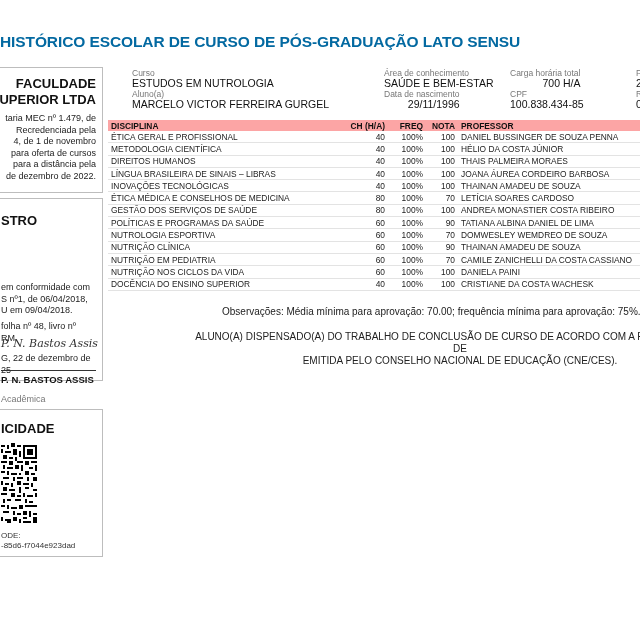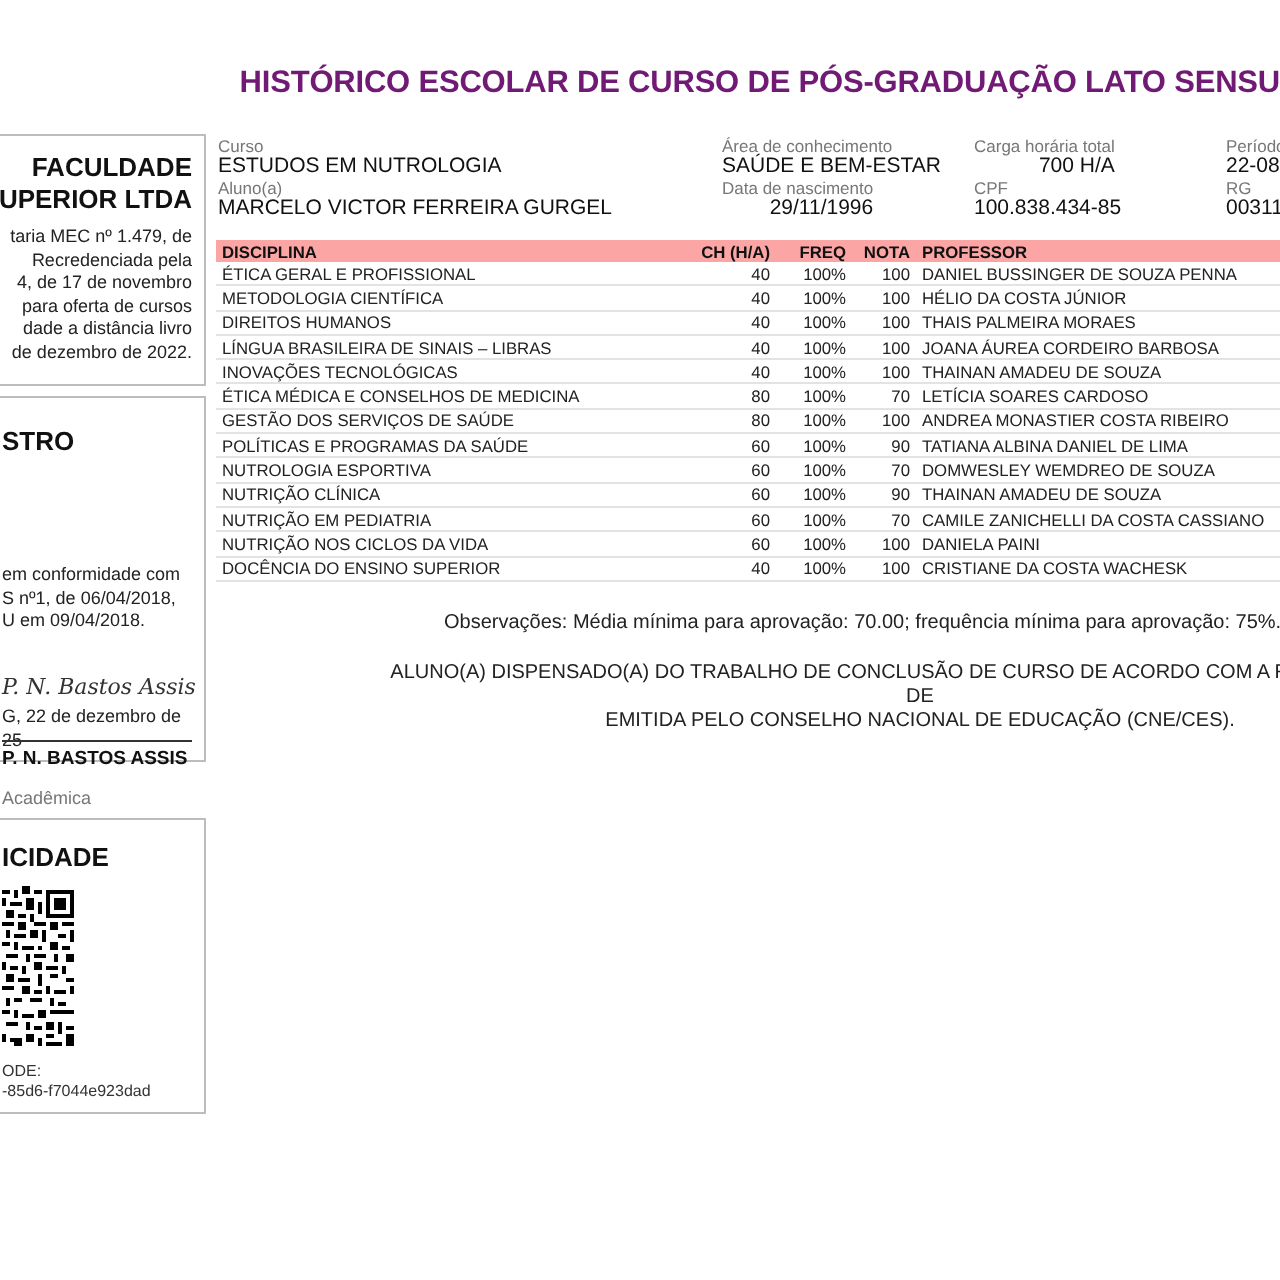--- a/index.html
+++ b/index.html
@@ -2,22 +2,22 @@
 <html><head>
 <meta charset="utf-8">
 <style>
   html, body { margin:0; padding:0; }
   body {
     width:640px; height:640px; overflow:hidden; position:relative;
     background:#ffffff; color:#111;
     font-family:"Liberation Sans", sans-serif;
   }
   .title {
-    position:absolute; left:0; top:33px; width:640px; text-align:right;
-    font-weight:bold; font-size:15.5px; letter-spacing:-0.1px; color:#701a75;
+    position:absolute; left:0; top:33px; width:640px; text-align:left;
+    font-weight:bold; font-size:15.5px; letter-spacing:-0.1px; color:#0369a1;
   }
   .box {
     position:absolute; border:1px solid #bdbdbd; background:#fff;
   }
   .box1 { left:-20px; top:67px; width:121px; height:124px; }
   .box2 { left:-20px; top:198px; width:121px; height:181px; }
   .box3 { left:-20px; top:409px; width:121px; height:146px; }
 
   .inst-name {
     position:absolute; right:6px; top:8px; text-align:right;
@@ -39,21 +39,21 @@
   }
   .sig-line { position:absolute; left:20px; right:6px; top:171px; border-top:1px solid #333; }
   .sig-name { position:absolute; left:20px; top:175px; font-weight:bold; font-size:9.5px; white-space:nowrap; }
   .sig-role { position:absolute; left:20px; top:195px; font-size:9px; color:#777; white-space:nowrap; }
 
   .auth-title { position:absolute; left:20px; top:11px; font-weight:bold; font-size:13px; }
   .qr { position:absolute; left:20px; top:33px; width:38px; height:82px; }
   .qr-label { position:absolute; left:20px; top:121px; font-size:8px; color:#333; white-space:nowrap; }
   .qr-code { position:absolute; left:20px; top:131px; font-size:8px; color:#333; white-space:nowrap; }
 
-  .field { position:absolute; white-space:nowrap; }
+  .field { position:absolute; white-space:nowrap;margin-left:23px; }
   .field .lbl { font-size:8.5px; color:#777; line-height:9px; display:block; }
   .field .val { font-size:10.5px; color:#111; line-height:11px; display:block;text-align:right; }
 
   table.grades {
     position:absolute; left:108px; top:120px; width:560px;
     border-collapse:collapse; font-size:8.4px; color:#222;
   }
   table.grades th {
     background:#fca5a5; font-weight:bold; text-align:left; padding:0 3px; height:11px; color:#111;
   }
@@ -78,33 +78,37 @@
 <div class="title">HISTÓRICO ESCOLAR DE CURSO DE PÓS-GRADUAÇÃO LATO SENSU</div>
 
 <div class="box box1">
   <div class="inst-name">
     <div>FACULDADE</div>
     <div>UPERIOR LTDA</div>
   </div>
   <div class="inst-text">
     <div>taria MEC nº 1.479, de</div>
     <div>Recredenciada pela</div>
-    <div>4, de 17 de novembro</div>
+    <div>4, de 1 de novembro</div>
     <div>para oferta de cursos</div>
-    <div>dade a distância livro</div>
+    <div>para a distância pela</div>
     <div>de dezembro de 2022.</div>
   </div>
 </div>
 
 <div class="box box2">
   <div class="reg-title">STRO</div>
   <div class="reg-p" style="top:38px;">
     <div>em conformidade com</div>
     <div>S nº1, de 06/04/2018,</div>
     <div>U em 09/04/2018.</div>
+  </div>
+  <div class="reg-p" style="top:77px;">
+    <div>folha nº 48, livro nº</div>
+    <div>RM.</div>
   </div>
   <div class="reg-p" style="top:109px;">
     <div>G, 22 de dezembro de</div>
     <div>25</div>
   </div>
   <div class="sig">P. N. Bastos Assis</div>
   <div class="sig-line"></div>
   <div class="sig-name">P. N. BASTOS ASSIS</div>
   <div class="sig-role">Acadêmica</div>
 </div>

